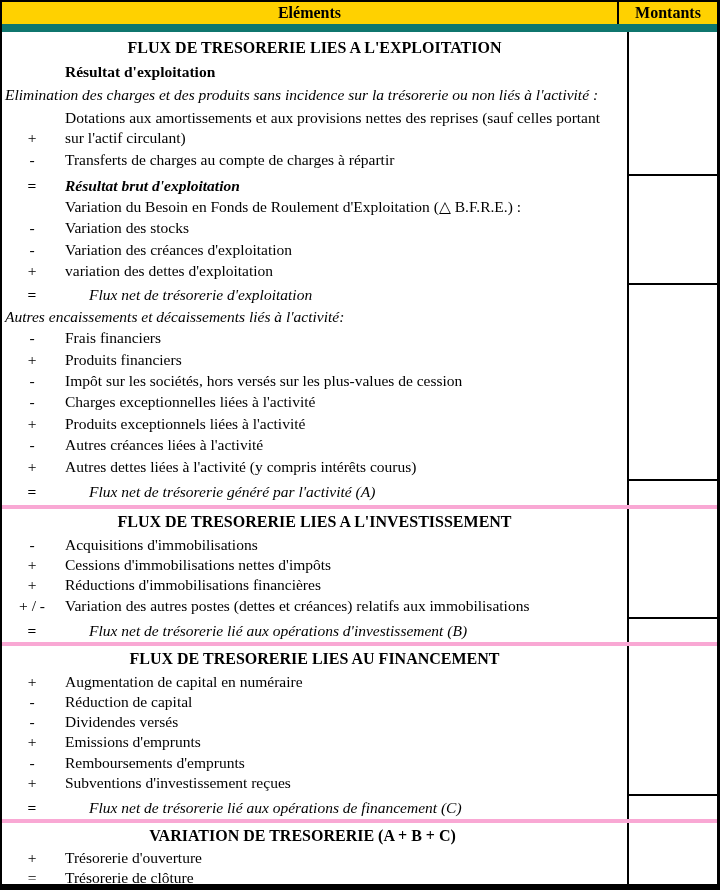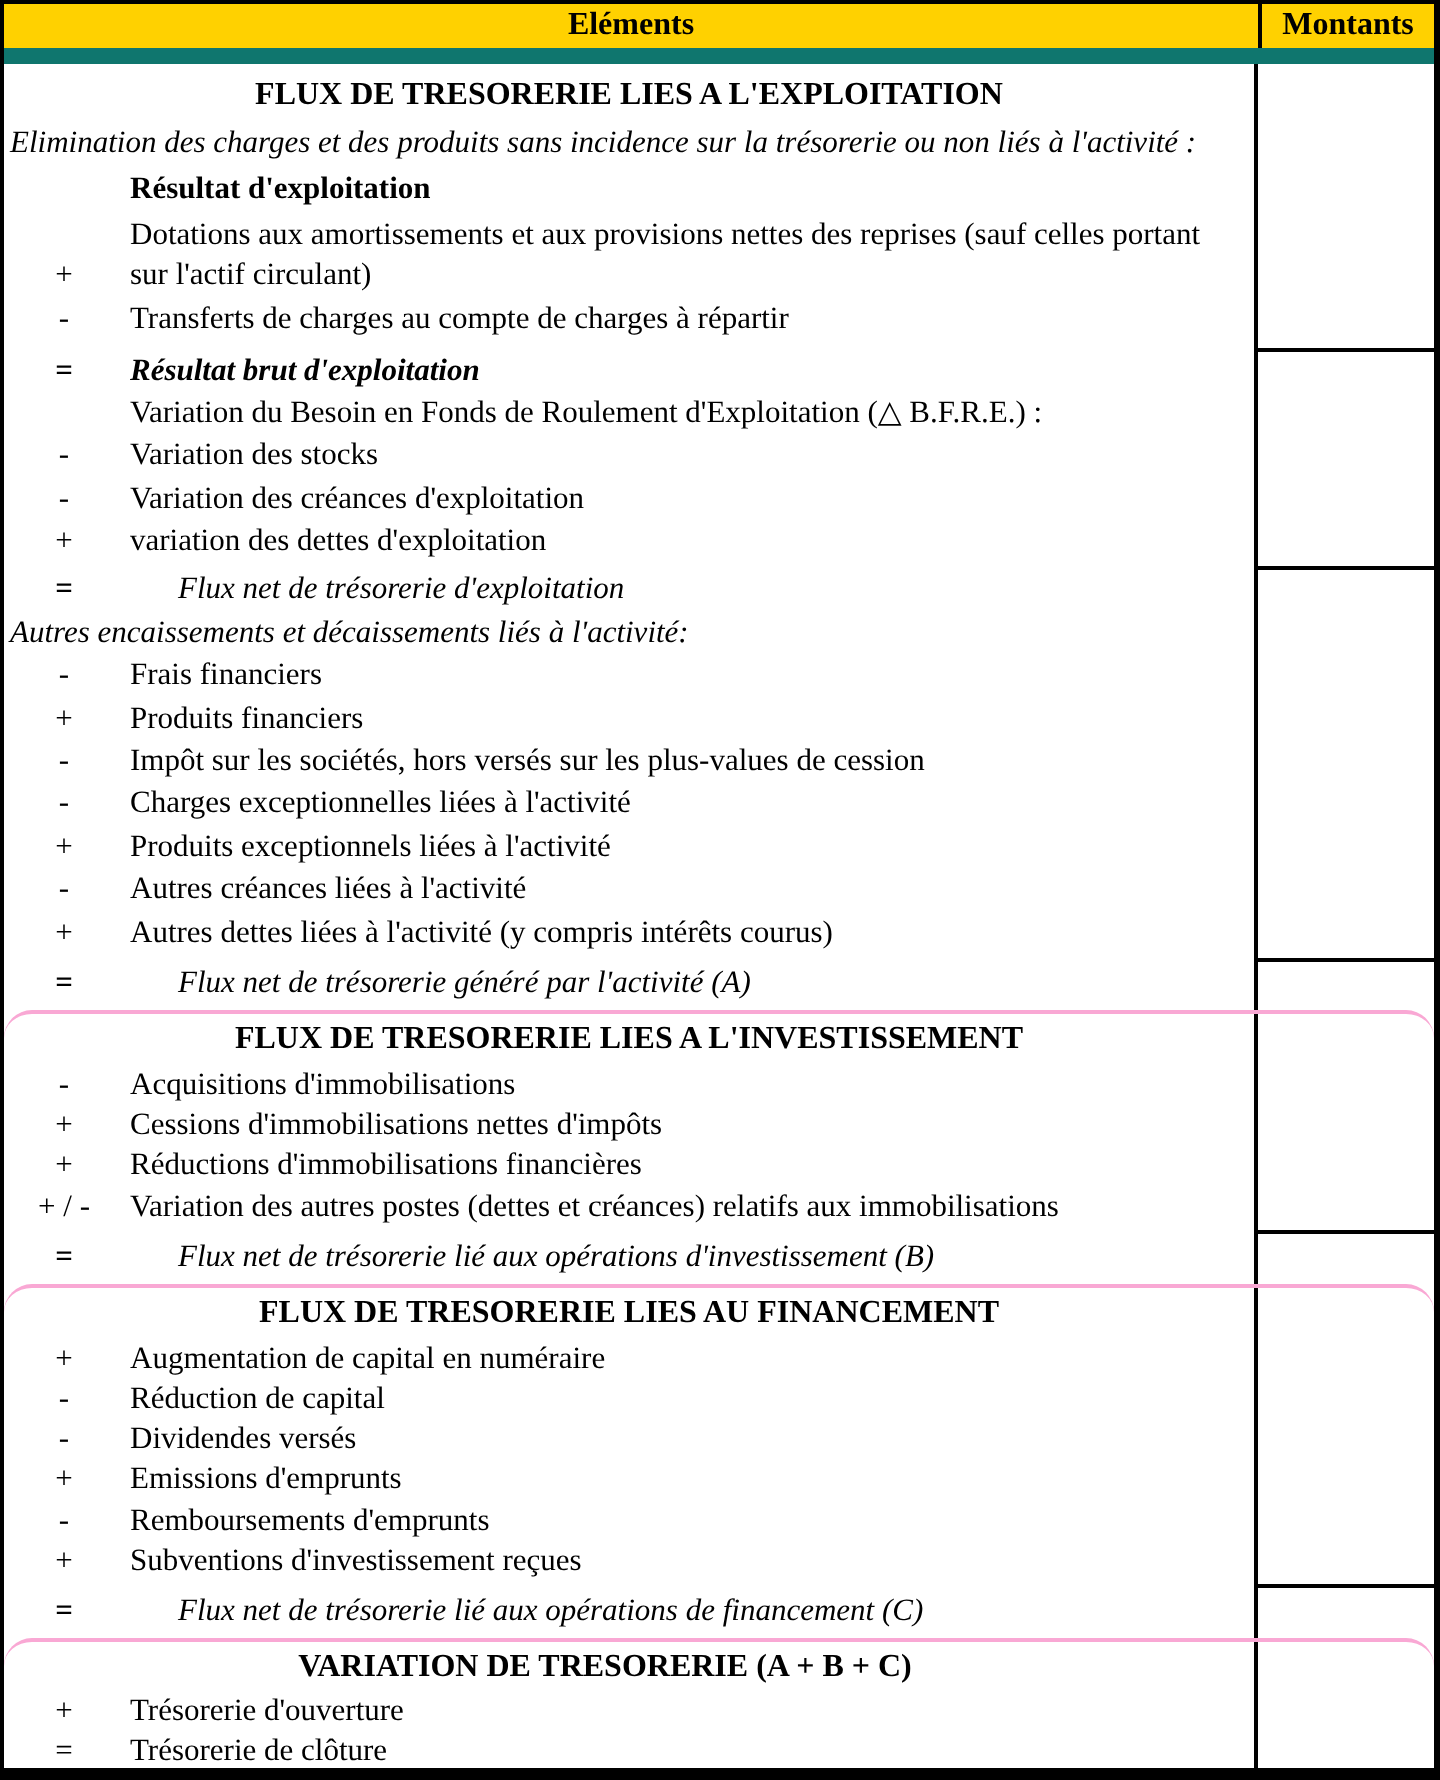--- a/index.html
+++ b/index.html
@@ -9,23 +9,23 @@
     border:2px solid #000;border-right:3px solid #000;border-bottom:6px solid #000;
     font-family:"Liberation Serif","DejaVu Serif",serif;
     font-size:15.5px;color:#000;background:#fff;
     display:flex;flex-direction:column;overflow:hidden;
   }
   .header-row{
     display:flex;height:30px;border-bottom:8px solid #0f766e;
     font-weight:bold;font-size:16px;flex:0 0 auto;
   }
   .header-left{flex:1;display:flex;align-items:center;justify-content:center;}
-  .header-right{width:88px;border-left:2px solid #000;display:flex;align-items:center;justify-content:center;}
+  .header-right{width:100px;border-left:2px solid #000;display:flex;align-items:center;justify-content:center;}
   .section{display:flex;flex-direction:column;flex:0 0 auto;overflow:hidden;}
-  .section + .section{border-top:2px solid #f9a8d4;border-radius:14px;}
+  .section + .section{border-top:4px solid #f9a8d4;}
   .block{display:flex;flex:0 0 auto;overflow:hidden;}
   .block-left{flex:1;display:flex;flex-direction:column;justify-content:space-evenly;overflow:hidden;padding:1px 0;}
   .block-right{width:90px;flex:0 0 90px;border-left:2px solid #000;}
   .block + .block .block-right{border-top:2px solid #000;}
   .row{display:flex;line-height:20px;flex:0 0 auto;}
   .row .sign{flex:0 0 60px;text-align:center;}
   .row .text{flex:1;padding-left:3px;padding-right:6px;}
   .row.title{justify-content:center;font-weight:bold;font-size:16px;line-height:24px;}
   .row.note{font-style:italic;padding-left:3px;padding-right:2px;display:block;}
   .row.subheading .text{font-weight:bold;}
@@ -60,25 +60,25 @@
       <span>Montants</span>
     </div>
   </div>
   <div id="table-body">
       <div class="section" data-sec="0">
         <div class="block" data-blk="0">
           <div class="block-left">
             <div class="row title">
               <span>FLUX DE TRESORERIE LIES A L'EXPLOITATION</span>
             </div>
-            <div class="row note">Elimination des charges et des produits sans incidence sur la trésorerie ou non liés à l'activité :</div>
             <div class="row subheading">
               <div class="sign"></div>
               <div class="text">Résultat d'exploitation</div>
             </div>
+            <div class="row note">Elimination des charges et des produits sans incidence sur la trésorerie ou non liés à l'activité :</div>
             <div class="row  sign-bottom">
               <div class="sign">+</div>
               <div class="text">Dotations aux amortissements et aux provisions nettes des reprises (sauf celles portant sur l'actif circulant)</div>
             </div>
             <div class="row">
               <div class="sign">-</div>
               <div class="text">Transferts de charges au compte de charges à répartir</div>
             </div>
           </div>
           <div class="block-right"></div>

